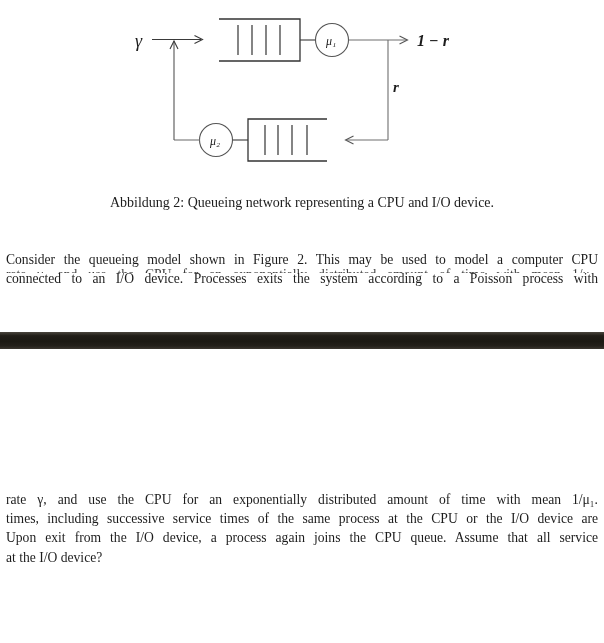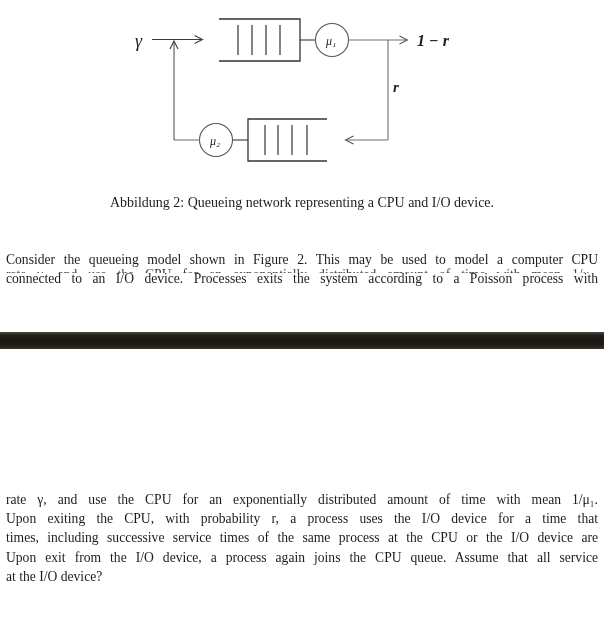--- a/index.html
+++ b/index.html
@@ -136,17 +136,16 @@
 </div>
 
 <div id="clipped-line" class="abs para">
   <div class="line">rate γ, and use the CPU for an exponentially distributed amount of time with mean 1/μ₁.</div>
 </div>
 
 <div id="separator-bar" class="abs"></div>
 
 <div id="para2" class="abs para">
   <div class="line">rate γ, and use the CPU for an exponentially distributed amount of time with mean 1/μ₁.</div>
-  <div class="line">Upon exiting the CPU, with probability r, a process uses the I/O device for a time that</div>
   <div class="line">times, including successive service times of the same process at the CPU or the I/O device are</div>
   <div class="line">Upon exit from the I/O device, a process again joins the CPU queue. Assume that all service</div>
   <div class="line last">at the I/O device?</div>
 </div>
 
 </body></html>

